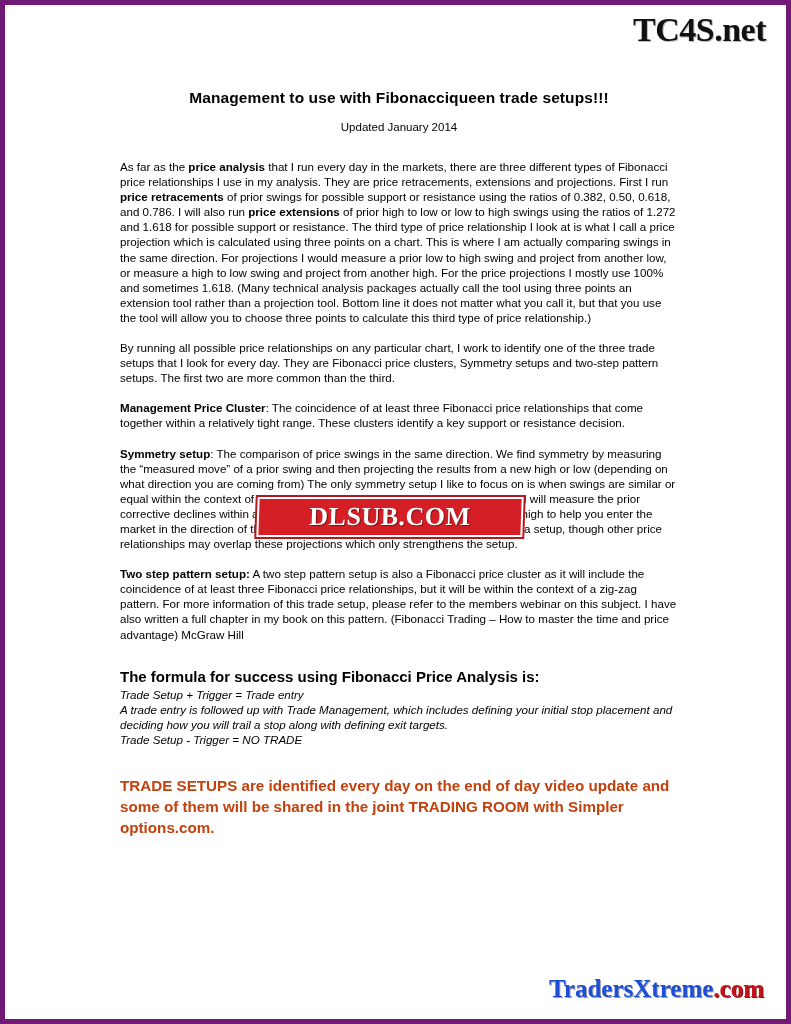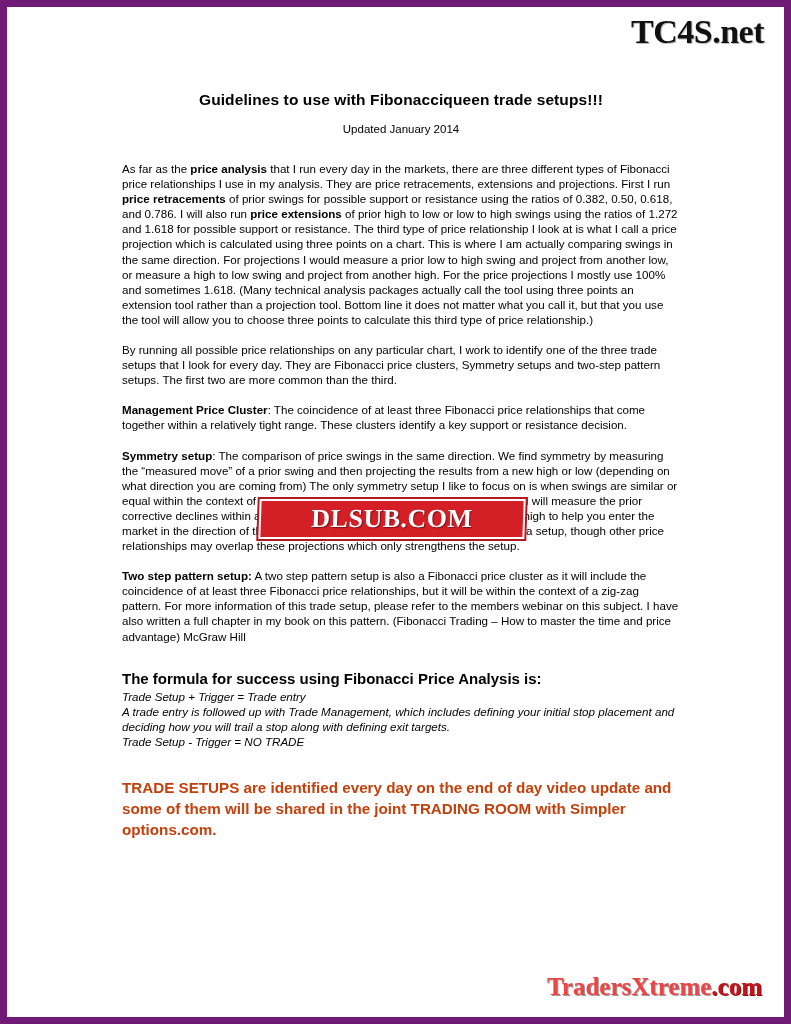--- a/index.html
+++ b/index.html
@@ -14,21 +14,21 @@
     font-family: "Liberation Sans", sans-serif;
     color: #000000;
     overflow: hidden;
   }
   .page {
     position: absolute;
     top: 0; left: 0;
     width: 791px;
     height: 1024px;
     background: #ffffff;
-    border: 7px solid #701a75;
+    border: 5px solid #701a75;
     box-sizing: border-box;
   }
   .watermark-top {
     position: absolute;
     top: 6px;
     right: 20px;
     font-family: "Liberation Serif", serif;
     font-size: 34px;
     font-weight: bold;
     color: #111111;
@@ -107,34 +107,34 @@
     position: absolute;
     bottom: 16px;
     right: 22px;
     font-family: "Liberation Serif", serif;
     font-size: 25px;
     font-weight: bold;
     color: #c2161c;
     text-shadow: 1px 1px 0 #8a0f13;
   }
   .watermark-bottom .dark {
-    color: #ef4444;
+    color: #1d4ed8;
     text-shadow: 1px 1px 0 #9a9a9a;
   }
 </style>
 </head>
 <body>
 
 <div class="page">
 
   <div class="watermark-top">TC4S.net</div>
 
   <div class="content">
 
-    <h1 class="doc-title">Guidelines to use with Fibonacciqueen trade setups!!!</h1>
+    <h1 class="doc-title">Management to use with Fibonacciqueen trade setups!!!</h1>
     <div class="subtitle">Updated January 2014</div>
 
     <p class="body-text">As far as the <b>price analysis</b> that I run every day in the markets, there are three different types of Fibonacci price relationships I use in my analysis. They are price retracements, extensions and projections. First I run <b>price retracements</b> of prior swings for possible support or resistance using the ratios of 0.382, 0.50, 0.618, and 0.786. I will also run <b>price extensions</b> of prior high to low or low to high swings using the ratios of 1.272 and 1.618 for possible support or resistance. The third type of price relationship I look at is what I call a price projection which is calculated using three points on a chart. This is where I am actually comparing swings in the same direction. For projections I would measure a prior low to high swing and project from another low, or measure a high to low swing and project from another high. For the price projections I mostly use 100% and sometimes 1.618. (Many technical analysis packages actually call the tool using three points an extension tool rather than a projection tool. Bottom line it does not matter what you call it, but that you use the tool will allow you to choose three points to calculate this third type of price relationship.)</p>
     <p class="body-text">By running all possible price relationships on any particular chart, I work to identify one of the three trade setups that I look for every day. They are Fibonacci price clusters, Symmetry setups and two-step pattern setups. The first two are more common than the third.</p>
     <p class="body-text"><b>Management Price Cluster</b>: The coincidence of at least three Fibonacci price relationships that come together within a relatively tight range. These clusters identify a key support or resistance decision.</p>
     <p class="body-text"><b>Symmetry setup</b>: The comparison of price swings in the same direction. We find symmetry by measuring the “measured move” of a prior swing and then projecting the results from a new high or low (depending on what direction you are coming from) The only symmetry setup I like to focus on is when swings are similar or equal within the context of the trend. For example, if we are in a clear uptrend, I will measure the prior corrective declines within an uptrend and project 100% of those from any new high to help you enter the market in the direction of the trend. A single symmetry projected IS considered a setup, though other price relationships may overlap these projections which only strengthens the setup.</p>
     <p class="body-text"><b>Two step pattern setup:</b> A two step pattern setup is also a Fibonacci price cluster as it will include the coincidence of at least three Fibonacci price relationships, but it will be within the context of a zig-zag pattern. For more information of this trade setup, please refer to the members webinar on this subject. I have also written a full chapter in my book on this pattern. (Fibonacci Trading – How to master the time and price advantage) McGraw Hill</p>
 
     <h2 class="section-head">The formula for success using Fibonacci Price Analysis is:</h2>
     <p class="formula-line">Trade Setup + Trigger = Trade entry</p>

